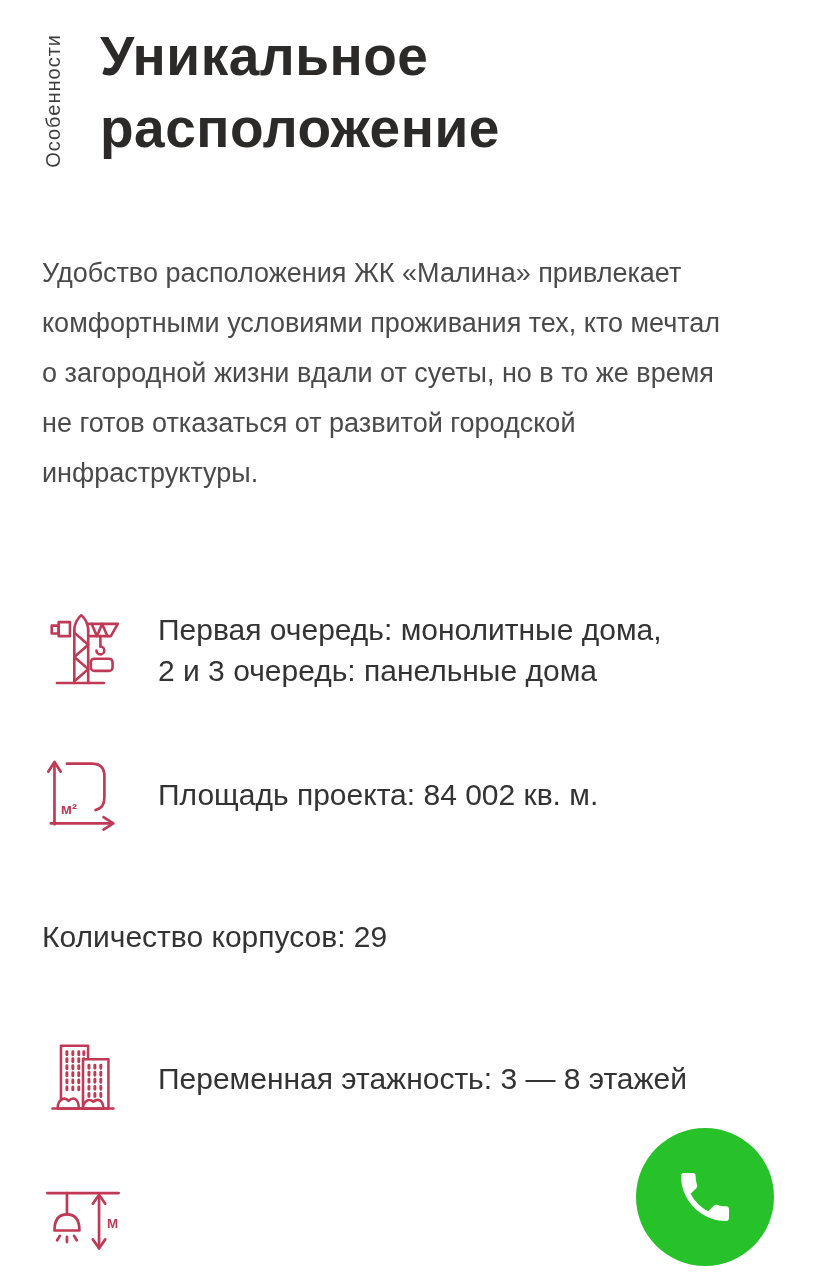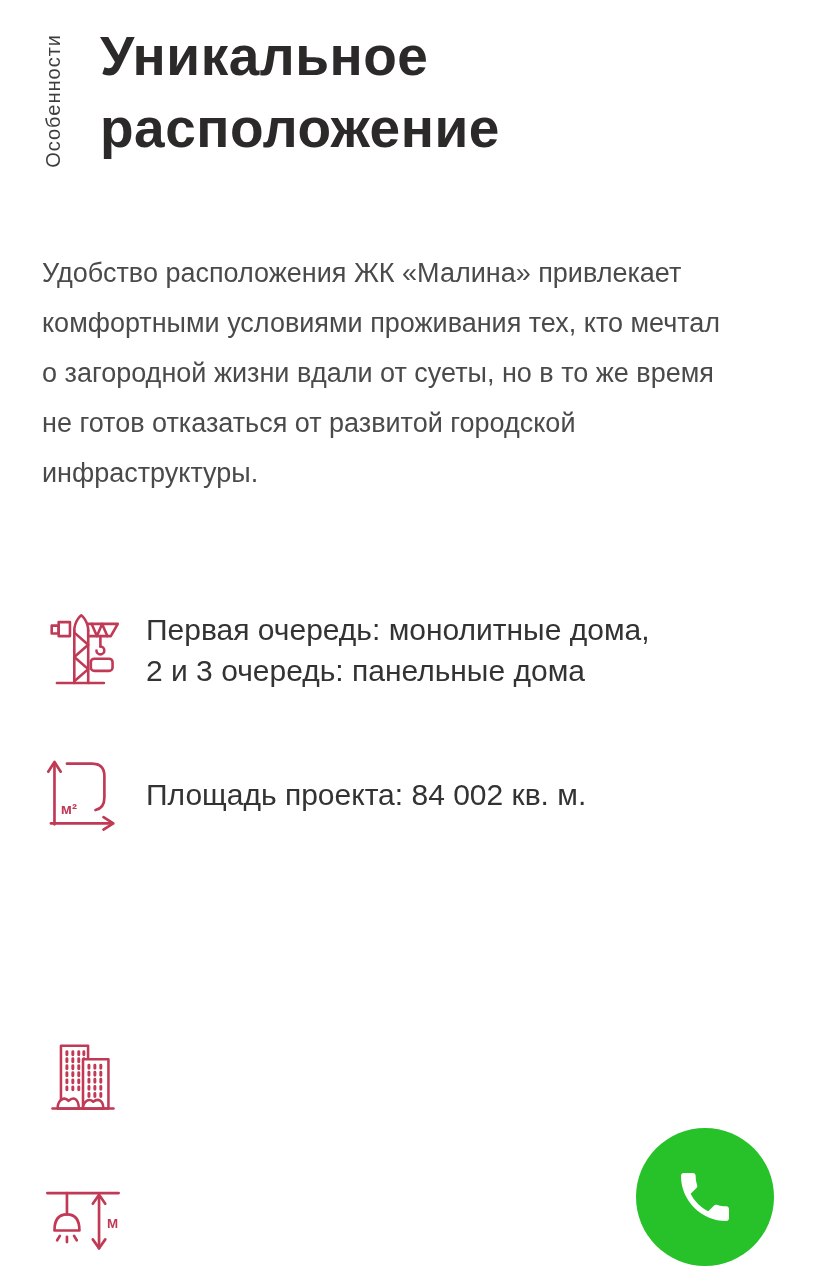--- a/index.html
+++ b/index.html
@@ -49,21 +49,21 @@
     display: flex;
     align-items: center;
   }
   .feature-row .icon-box {
     width: 82px;
     min-width: 82px;
     height: 96px;
     display: flex;
     align-items: center;
     justify-content: center;
-    margin-right: 22px;
+    margin-right: 34px;
   }
   .feature-text {
     font-size: 30px;
     line-height: 41px;
     color: #333333;
     white-space: pre-line;
   }
   .icon-box svg { stroke: #c03a56; fill: none; stroke-width: 3; stroke-linecap: round; stroke-linejoin: round; }
   .icon-box svg text { stroke: none; fill: #c03a56; font-family: "Liberation Sans", sans-serif; font-weight: bold; }
   .phone-button {
@@ -125,20 +125,21 @@
       <path d="M7 21 L14 10 L21 21"></path>
       <line x1="10" y1="79" x2="77" y2="79"></line>
       <path d="M69 72 L80 79 L69 86"></path>
       <text x="21" y="68" font-size="17">м²</text>
     </svg>
   </span>
   <span class="feature-text">Площадь проекта: 84 002 кв. м.</span>
 </div>
 
 <div class="feature-row" style="top:888px;">
+  <span class="feature-text">Количество корпусов: 29</span>
 </div>
 
 <div class="feature-row" style="top:1030px;">
   <span class="icon-box">
     <svg width="78" height="86" viewBox="0 0 92 92">
       <rect x="20" y="8" width="32" height="74" fill="#ffffff"></rect>
       <g stroke-dasharray="3.5 4.8" stroke-width="3.5">
         <line x1="27" y1="15" x2="27" y2="64"></line>
         <line x1="34" y1="15" x2="34" y2="64"></line>
         <line x1="41" y1="15" x2="41" y2="64"></line>
@@ -148,20 +149,21 @@
       <g stroke-dasharray="3.5 4.8" stroke-width="3.5">
         <line x1="53" y1="31" x2="53" y2="70"></line>
         <line x1="60" y1="31" x2="60" y2="70"></line>
         <line x1="67" y1="31" x2="67" y2="70"></line>
       </g>
       <path d="M16 82 C16 72 24 67 29 73 C35 67 41 71 41 82 Z" fill="#ffffff"></path>
       <path d="M46 82 C46 74 53 69 58 74 C64 69 70 73 70 82 Z" fill="#ffffff"></path>
       <line x1="10" y1="82" x2="82" y2="82"></line>
     </svg>
   </span>
+  <span class="feature-text">Переменная этажность: 3 — 8 этажей</span>
 </div>
 
 <div class="feature-row" style="top:1170px;">
   <span class="icon-box">
     <svg width="84" height="82" viewBox="0 0 92 92">
       <line x1="6" y1="18" x2="86" y2="18"></line>
       <line x1="28" y1="18" x2="28" y2="42"></line>
       <path d="M14 60 Q14 42 28 42 Q42 42 42 60 Z"></path>
       <line x1="20" y1="66" x2="17" y2="71"></line>
       <line x1="28" y1="67" x2="28" y2="73"></line>

